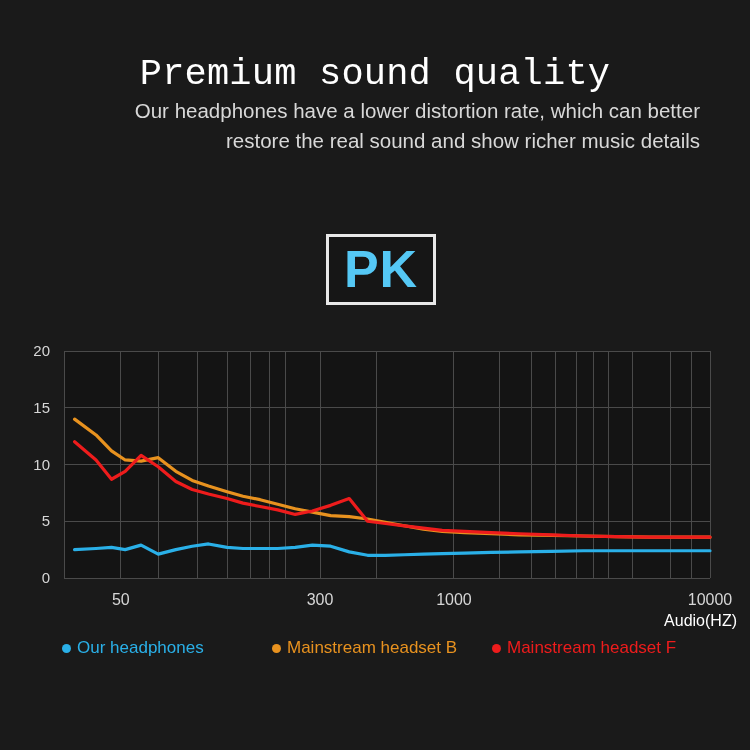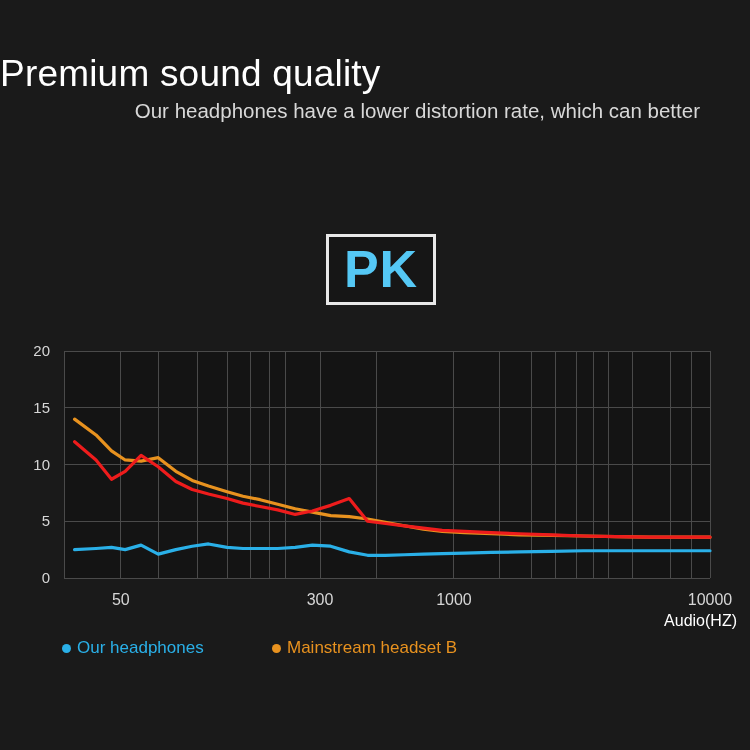--- a/index.html
+++ b/index.html
@@ -21,25 +21,27 @@
     height: 750px;
     background: #1a1a1a;
   }
 
   
   .headline {
     position: absolute;
     left: 0;
     top: 26px;
     width: 750px;
+    text-align: center;
     font-size: 37px;
     font-weight: 400;
     letter-spacing: 0.2px;
     color: #ffffff;
     line-height: 46px;
+    font-family: Liberation Mono, monospace;
   }
   .subhead {
     position: absolute;
     left: 50px;
     top: 96px;
     width: 650px;
     text-align: right;
     font-size: 20.5px;
     font-weight: 400;
     color: #d8d8d8;
@@ -135,20 +137,21 @@
 </style>
 </head>
 <body>
 
 <div class="page">
 
   <h1 class="headline">Premium sound quality</h1>
 
   <div class="subhead">
     <div>Our headphones have a lower distortion rate, which can better</div>
+    <div>restore the real sound and show richer music details</div>
   </div>
 
   <div class="pk-badge" style="border-color: rgb(232, 232, 232);">
     <span class="pk-text" style="color: rgb(85, 200, 245);">PK</span>
   </div>
 
 
   <div class="chart-wrap">
     <svg class="chart-svg" id="chart-svg" width="750" height="300">
         <rect x="64" y="15" width="646" height="227" fill="#141414"></rect>
@@ -196,15 +199,19 @@
 
   <div class="legend">
     <div class="legend-item" id="legend-0">
       <span class="legend-dot" id="legend-dot-0" style="background: rgb(42, 176, 232);"></span>
       <span id="legend-label-0" style="color: rgb(42, 176, 232);">Our headphones</span>
     </div>
     <div class="legend-item" id="legend-1">
       <span class="legend-dot" id="legend-dot-1" style="background: rgb(232, 146, 31);"></span>
       <span id="legend-label-1" style="color: rgb(232, 146, 31);">Mainstream headset B</span>
     </div>
+    <div class="legend-item" id="legend-2">
+      <span class="legend-dot" id="legend-dot-2" style="background: rgb(238, 28, 28);"></span>
+      <span id="legend-label-2" style="color: rgb(238, 28, 28);">Mainstream headset F</span>
+    </div>
   </div>
 
 </div>
 
 </body></html>

